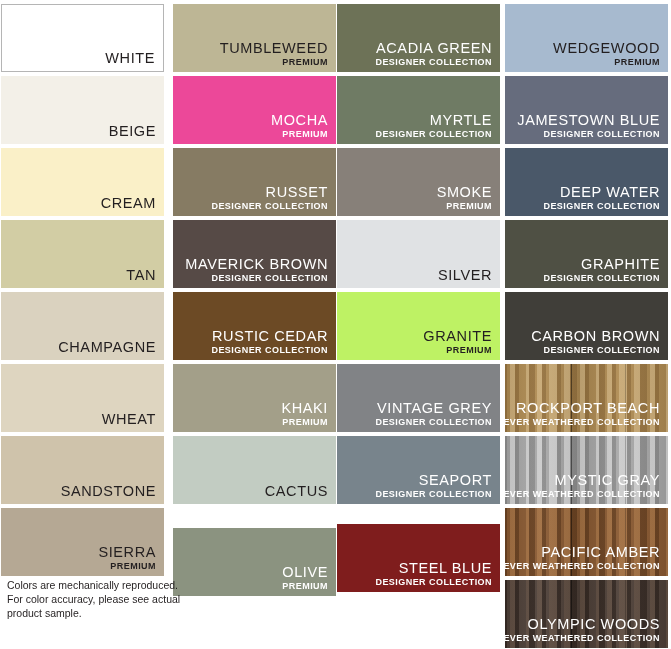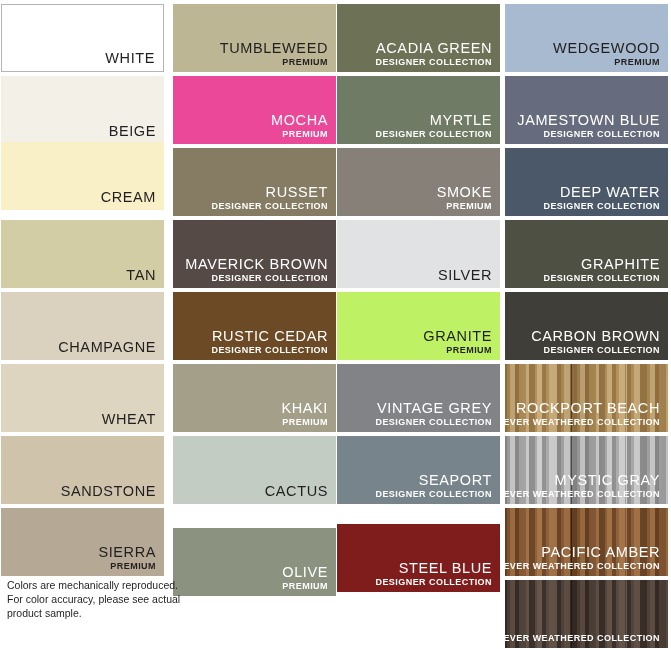--- a/index.html
+++ b/index.html
@@ -123,21 +123,21 @@
         <span class="name">MYRTLE</span>
         <span class="sub">DESIGNER COLLECTION</span>
       </div>
     </div>
     <div class="swatch dark" style="left: 505px; top: 76px; background: rgb(102, 108, 125);">
       <div class="label-wrap">
         <span class="name">JAMESTOWN BLUE</span>
         <span class="sub">DESIGNER COLLECTION</span>
       </div>
     </div>
-    <div class="swatch light" style="left: 1px; top: 142px; background: rgb(250, 240, 200);">
+    <div class="swatch light" style="left: 1px; top: 148px; background: rgb(250, 240, 200);">
       <div class="label-wrap">
         <span class="name">CREAM</span>
       </div>
     </div>
     <div class="swatch dark" style="left: 173px; top: 148px; background: rgb(134, 123, 99);">
       <div class="label-wrap">
         <span class="name">RUSSET</span>
         <span class="sub">DESIGNER COLLECTION</span>
       </div>
     </div>
@@ -270,20 +270,21 @@
       <div class="wood-seam" style="left: 120px; background: rgba(0, 0, 0, 0.22);"></div>
       <div class="label-wrap">
         <span class="name">PACIFIC AMBER</span>
         <span class="sub">EVER WEATHERED COLLECTION</span>
       </div>
     </div>
     <div class="swatch dark wood" style="left: 505px; top: 580px; background: repeating-linear-gradient(90deg, rgba(20, 12, 8, 0.4) 0px, rgba(20, 12, 8, 0.4) 2px, rgba(0, 0, 0, 0) 2px, rgba(0, 0, 0, 0) 5px, rgba(150, 120, 96, 0.22) 5px, rgba(150, 120, 96, 0.22) 10px, rgba(20, 12, 8, 0.4) 10px, rgba(20, 12, 8, 0.4) 14px, rgba(0, 0, 0, 0) 14px, rgba(0, 0, 0, 0) 21px, rgba(150, 120, 96, 0.22) 21px, rgba(150, 120, 96, 0.22) 24px, rgba(20, 12, 8, 0.4) 24px, rgba(20, 12, 8, 0.4) 30px, rgba(0, 0, 0, 0) 30px, rgba(0, 0, 0, 0) 32px, rgba(150, 120, 96, 0.22) 32px, rgba(150, 120, 96, 0.22) 37px, rgba(20, 12, 8, 0.4) 37px, rgba(20, 12, 8, 0.4) 41px, rgba(0, 0, 0, 0) 41px, rgba(0, 0, 0, 0) 44px, rgba(150, 120, 96, 0.22) 44px, rgba(150, 120, 96, 0.22) 52px, rgba(20, 12, 8, 0.4) 52px, rgba(20, 12, 8, 0.4) 56px, rgba(0, 0, 0, 0) 56px, rgba(0, 0, 0, 0) 59px, rgba(150, 120, 96, 0.22) 59px, rgba(150, 120, 96, 0.22) 65px, rgba(20, 12, 8, 0.4) 65px, rgba(20, 12, 8, 0.4) 70px), linear-gradient(90deg, rgba(0, 0, 0, 0.1) 0%, rgba(255, 255, 255, 0.06) 22%, rgba(0, 0, 0, 0.12) 46%, rgba(255, 255, 255, 0.05) 70%, rgba(0, 0, 0, 0.1) 100%), linear-gradient(rgb(78, 64, 56), rgb(78, 64, 56));">
       <div class="wood-seam" style="left: 66px;"></div>
       <div class="wood-seam" style="left: 120px; background: rgba(0, 0, 0, 0.22);"></div>
       <div class="label-wrap">
+        <span class="name">OLYMPIC WOODS</span>
         <span class="sub">EVER WEATHERED COLLECTION</span>
       </div>
     </div>
   </div>
 
 <div id="disclaimer">
   <span>Colors are mechanically reproduced.</span>
   <span>For color accuracy, please see actual</span>
   <span>product sample.</span>
 </div>

